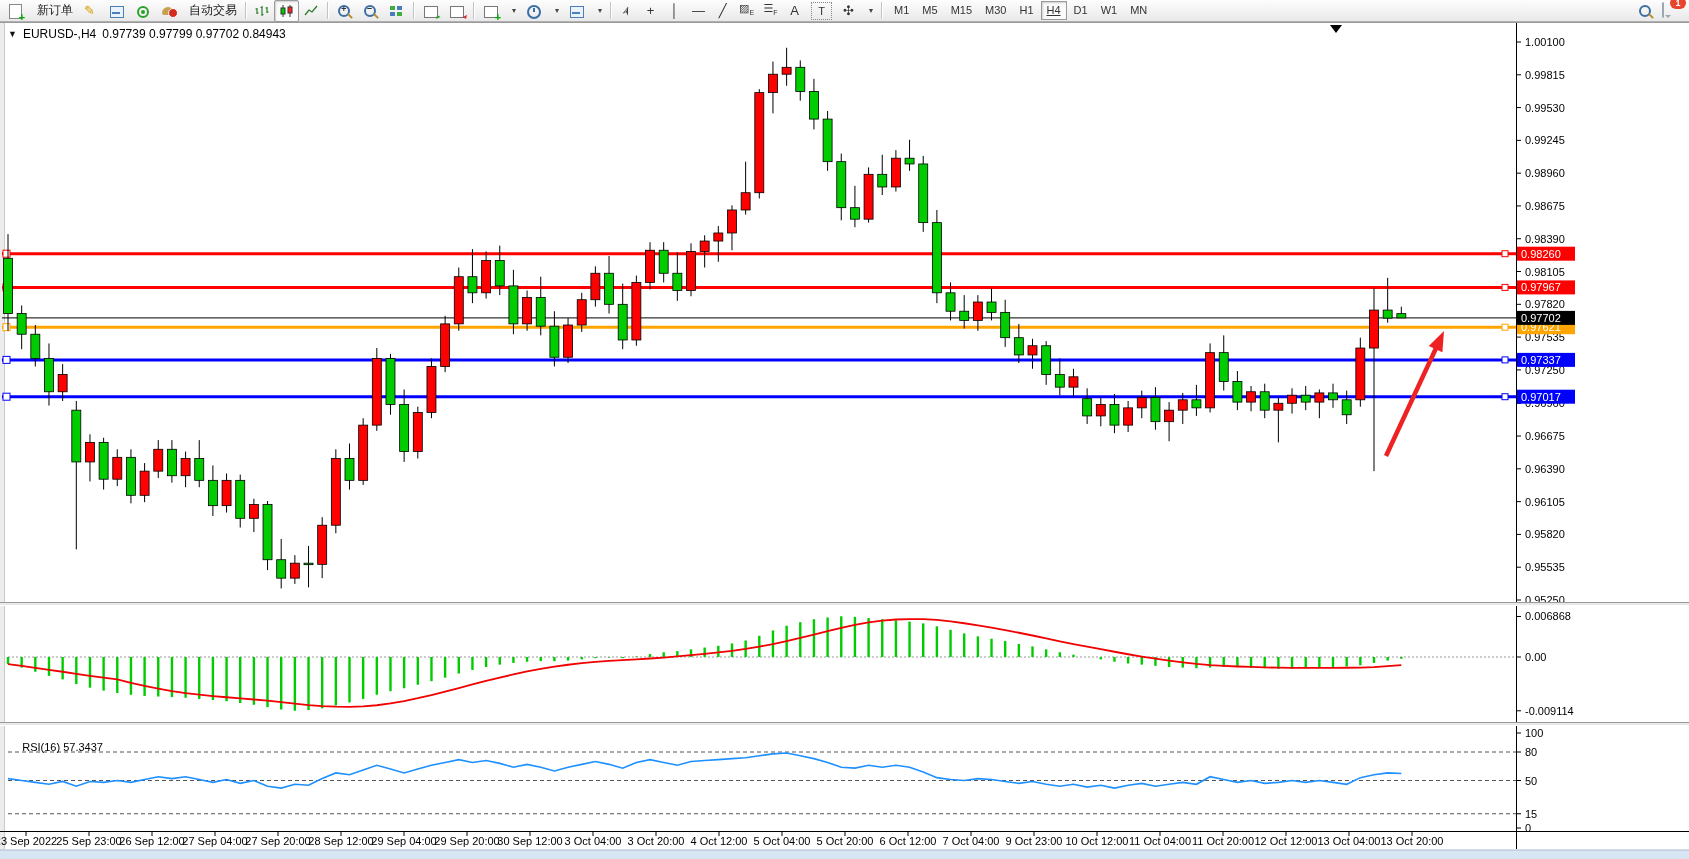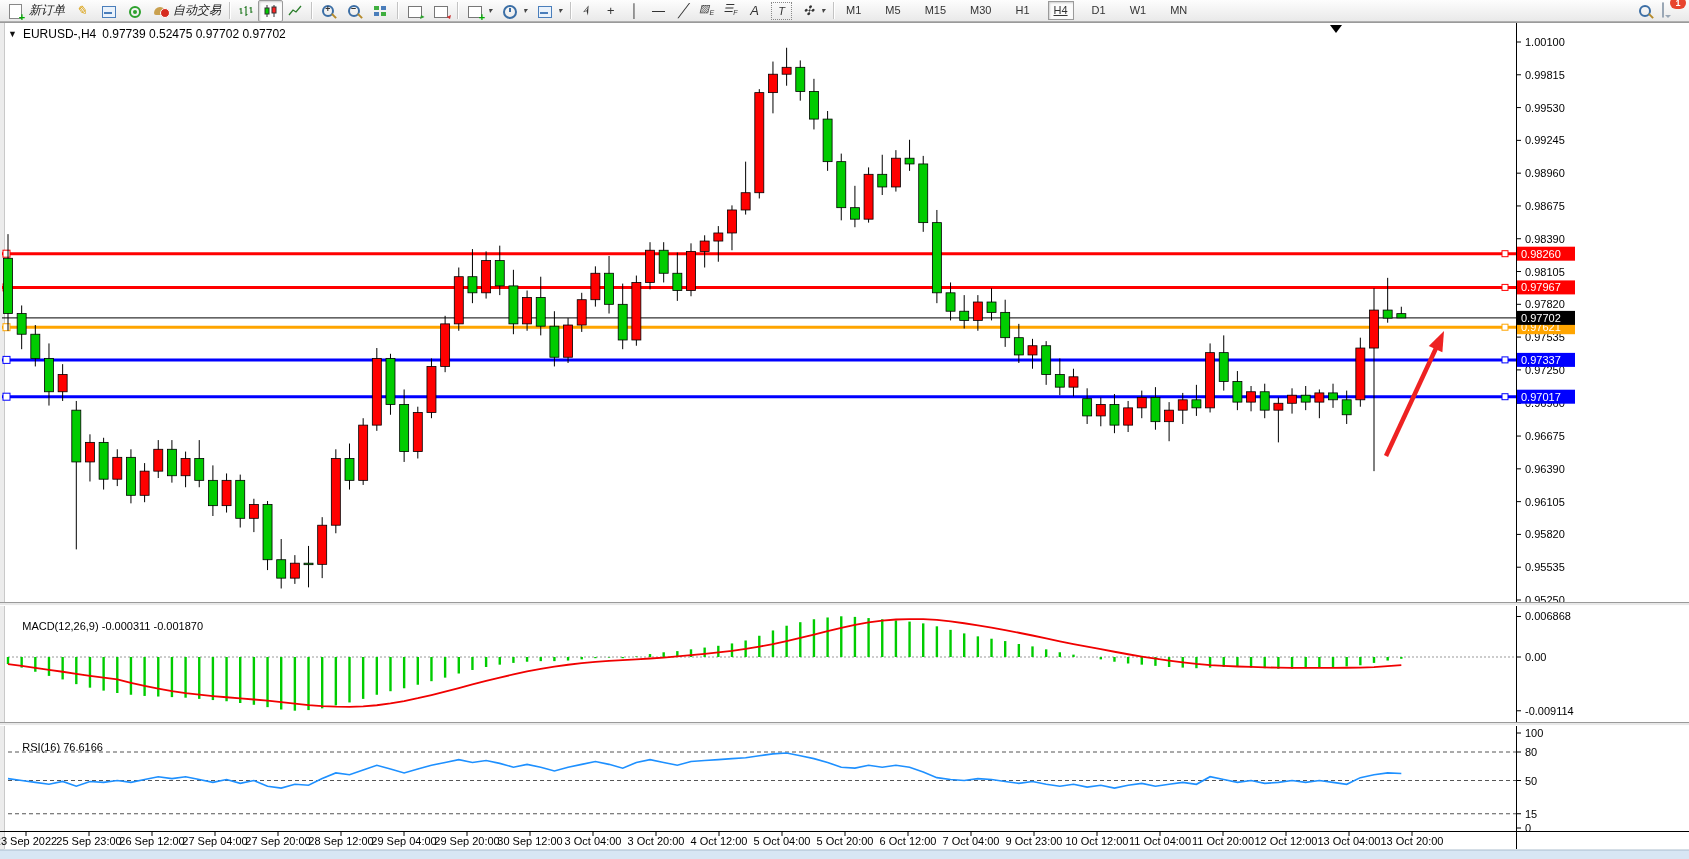--- a/index.html
+++ b/index.html
@@ -3,21 +3,21 @@
 <meta charset="utf-8">
 <style>
   html,body{margin:0;padding:0;background:#fff;}
   #app{position:relative;width:1689px;height:859px;overflow:hidden;
        font-family:"Liberation Sans",sans-serif;background:#fff;}
   
   .tb{position:absolute;top:0;left:0;width:1689px;height:22px;
       background:linear-gradient(#fdfdfd,#e9e9e9);border-bottom:1px solid #b0b0b0;
       display:flex;align-items:center;padding:0 4px;box-sizing:border-box;gap:1px;
       font-size:12px;color:#222;z-index:6;}
-  .tbtn{height:20px;display:flex;align-items:center;gap:4px;padding:0 4px;border-radius:2px;cursor:default;font-style:italic;}
+  .tbtn{height:20px;display:flex;align-items:center;gap:12px;padding:0 4px;border-radius:2px;cursor:default;}
   .sep{width:1px;height:17px;background:#c3c3c3;margin:0 3px;box-shadow:1px 0 0 #fff;}
   .drop{font-size:8px;color:#444;margin-left:1px;}
   .ig{width:17px;height:16px;position:relative;display:inline-block;}
   
   .ic-doc{width:11px;height:13px;background:#fff;border:1px solid #888;position:absolute;left:1px;top:1px;}
   .ic-doc:after{content:"+";position:absolute;right:-4px;bottom:-5px;color:#0a0;font-weight:bold;font-size:11px;}
   .ic-crayon{position:absolute;left:2px;top:0;color:#d89b00;font-size:13px;}
   .ic-chartwin{width:12px;height:10px;border:1px solid #4a7ebb;background:#eaf2fb;position:absolute;left:2px;top:3px;}
   .ic-chartwin:after{content:"";position:absolute;left:1px;top:5px;width:8px;height:2px;background:#4a7ebb;}
   .ic-signal{width:8px;height:8px;border:2px solid #2da12d;border-radius:50%;position:absolute;left:3px;top:3px;}
@@ -38,21 +38,21 @@
   .ic-prof{width:12px;height:10px;border:1px solid #777;background:#fff;position:absolute;left:2px;top:3px;}
   .ic-prof:after{content:"▸";position:absolute;right:-3px;bottom:-4px;color:#2da12d;font-size:8px;}
   .ic-prof.left:after{content:"◂";color:#c33;}
   .ic-indplus{width:12px;height:10px;border:1px solid #777;background:#fff;position:absolute;left:2px;top:3px;}
   .ic-indplus:after{content:"+";position:absolute;right:-4px;bottom:-6px;color:#0a0;font-weight:bold;font-size:11px;}
   .ic-clock{width:10px;height:10px;border:2px solid #3b6ea5;border-radius:50%;position:absolute;left:2px;top:2px;}
   .ic-clock:after{content:"";position:absolute;left:4px;top:1px;width:1.5px;height:4px;background:#3b6ea5;}
   .glyph{font-size:13px;color:#333;line-height:16px;display:inline-block;width:15px;text-align:center;}
   .glyph.small{font-size:11px;}
   .sub{font-size:7px;vertical-align:sub;color:#333;}
-  .tfbar{display:flex;align-items:center;gap:12px;margin-left:2px;}
+  .tfbar{display:flex;align-items:center;gap:1px;margin-left:2px;}
   .tf{padding:0 5px;height:17px;line-height:17px;font-size:11px;color:#333;border:1px solid transparent;}
   .tf.active{background:#fbfbfb;border:1px solid #9a9a9a;box-shadow:inset 1px 1px 2px rgba(0,0,0,.18);text-decoration:underline;}
   .tb-right{margin-left:auto;display:flex;align-items:center;gap:8px;padding-right:6px;}
   .bubble{width:13px;height:10px;border:1.5px solid #9aa7b5;border-radius:3px;position:relative;background:#f2f6fa;}
   .bubble:after{content:"";position:absolute;left:2px;bottom:-4px;border:3px solid transparent;border-top-color:#9aa7b5;}
   .badge{position:absolute;right:-7px;top:-6px;min-width:12px;height:12px;border-radius:7px;background:#e8442e;
          color:#fff;font-size:9px;line-height:12px;text-align:center;padding:0 2px;font-weight:bold;}
   
   .pressed{background:#fbfbfb;border:1px solid #9a9a9a;box-shadow:inset 1px 1px 2px rgba(0,0,0,.18);border-radius:2px;}
   
@@ -696,22 +696,19 @@
       </g>
       <rect x="0" y="850" width="1689" height="9" fill="#d8e6f4"></rect>
       <line x1="0" y1="850" x2="1689" y2="850" stroke="#aabccd"></line>
       <line x1="1386" y1="456" x2="1437.2656306940503" y2="345.5137269524779" stroke="#ee2222" stroke-width="4.5"></line>
       <polygon points="1444,331 1442.3853478765368,352.29889430276125 1428.7787288585887,345.9854230784334" fill="#ee2222"></polygon>
     </svg>
 
   <div class="overlay-label" id="title-bar">
     <span class="tri">▼</span>
     <span>EURUSD-,H4</span>
-    <span>0.97739 0.52475 0.97702 0.97702</span>
-  </div>
-  <div class="overlay-label panel-lbl" style="left:10px;top:608px;">
-    <span>MACD(12,26,9)</span>&nbsp;<span>-0.000311 -0.001870</span>
+    <span>0.97739 0.97799 0.97702 0.84943</span>
   </div>
   <div class="overlay-label panel-lbl" style="left:10px;top:729px;">
-    <span>RSI(16)</span>&nbsp;<span>76.6166</span>
+    <span>RSI(16)</span>&nbsp;<span>57.3437</span>
   </div>
 
 </div>
 
 </body></html>

